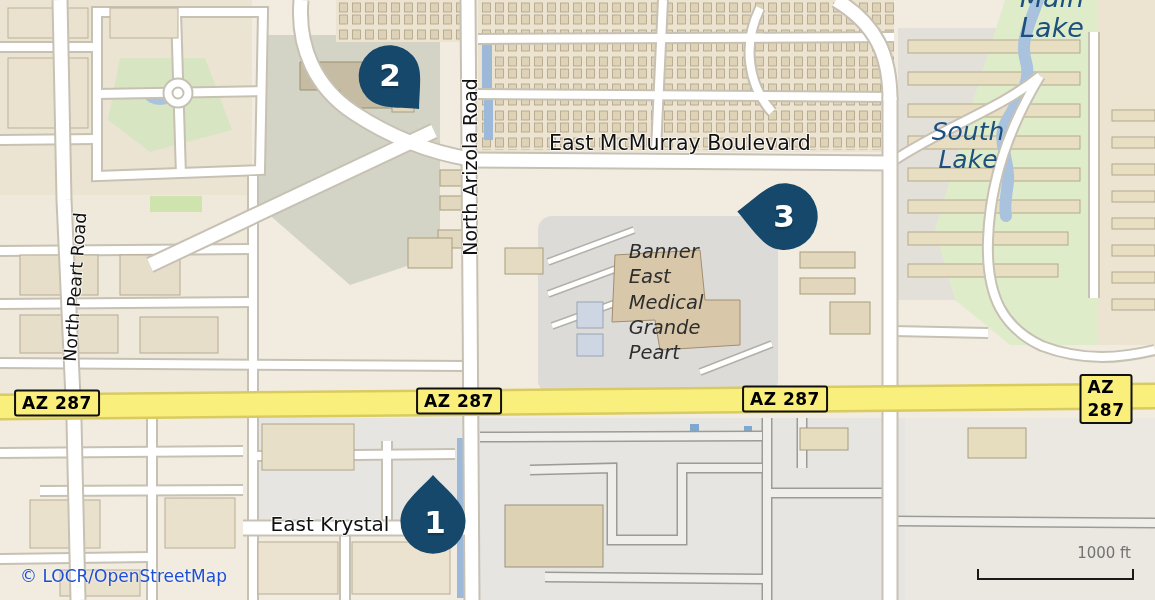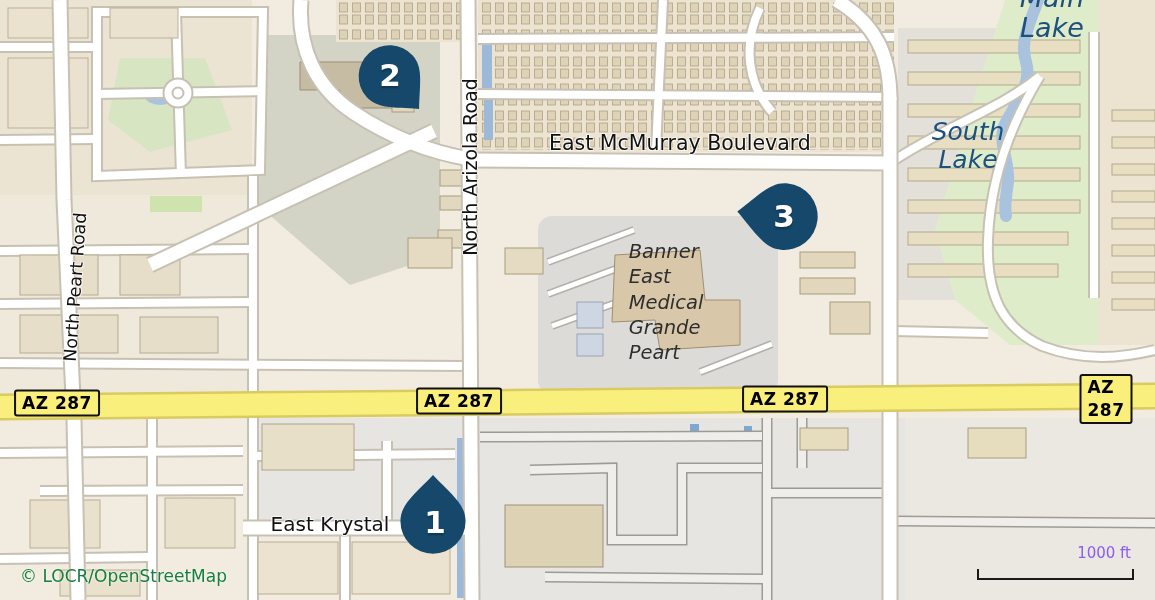--- a/index.html
+++ b/index.html
@@ -26,30 +26,30 @@
     letter-spacing:.5px;
   }
   .pin{position:absolute;}
   .pin svg{position:static;display:block;}
   .pin-num{
     position:absolute;transform:translate(-50%,-52%);
     color:#fff;font-weight:bold;font-size:31px;
     text-shadow:0 2px 2px rgba(0,0,0,.25);
   }
   #attribution{
-    position:absolute;left:20px;top:566px;font-size:17px;color:#15803d;
+    position:absolute;left:20px;top:566px;font-size:17px;color:#1d4ed8;
     text-shadow:0 0 3px rgba(255,255,255,.8);
   }
   #scalebar-line{
     position:absolute;left:977px;top:569px;width:153px;height:9px;
     border-bottom:2px solid #1a1a1a;border-left:2px solid #1a1a1a;border-right:2px solid #1a1a1a;
   }
   #scalebar-label{
     position:absolute;left:1000px;top:544px;width:131px;text-align:right;
-    font-size:15px;color:#8b5cf6;
+    font-size:15px;color:#737373;
   }
 </style>
 </head>
 <body>
 
 <div id="map-viewport">
 
   <svg width="1155" height="600" viewBox="0 0 1155 600">
     <defs>
       <pattern id="houses" width="13" height="27" patternUnits="userSpaceOnUse">

